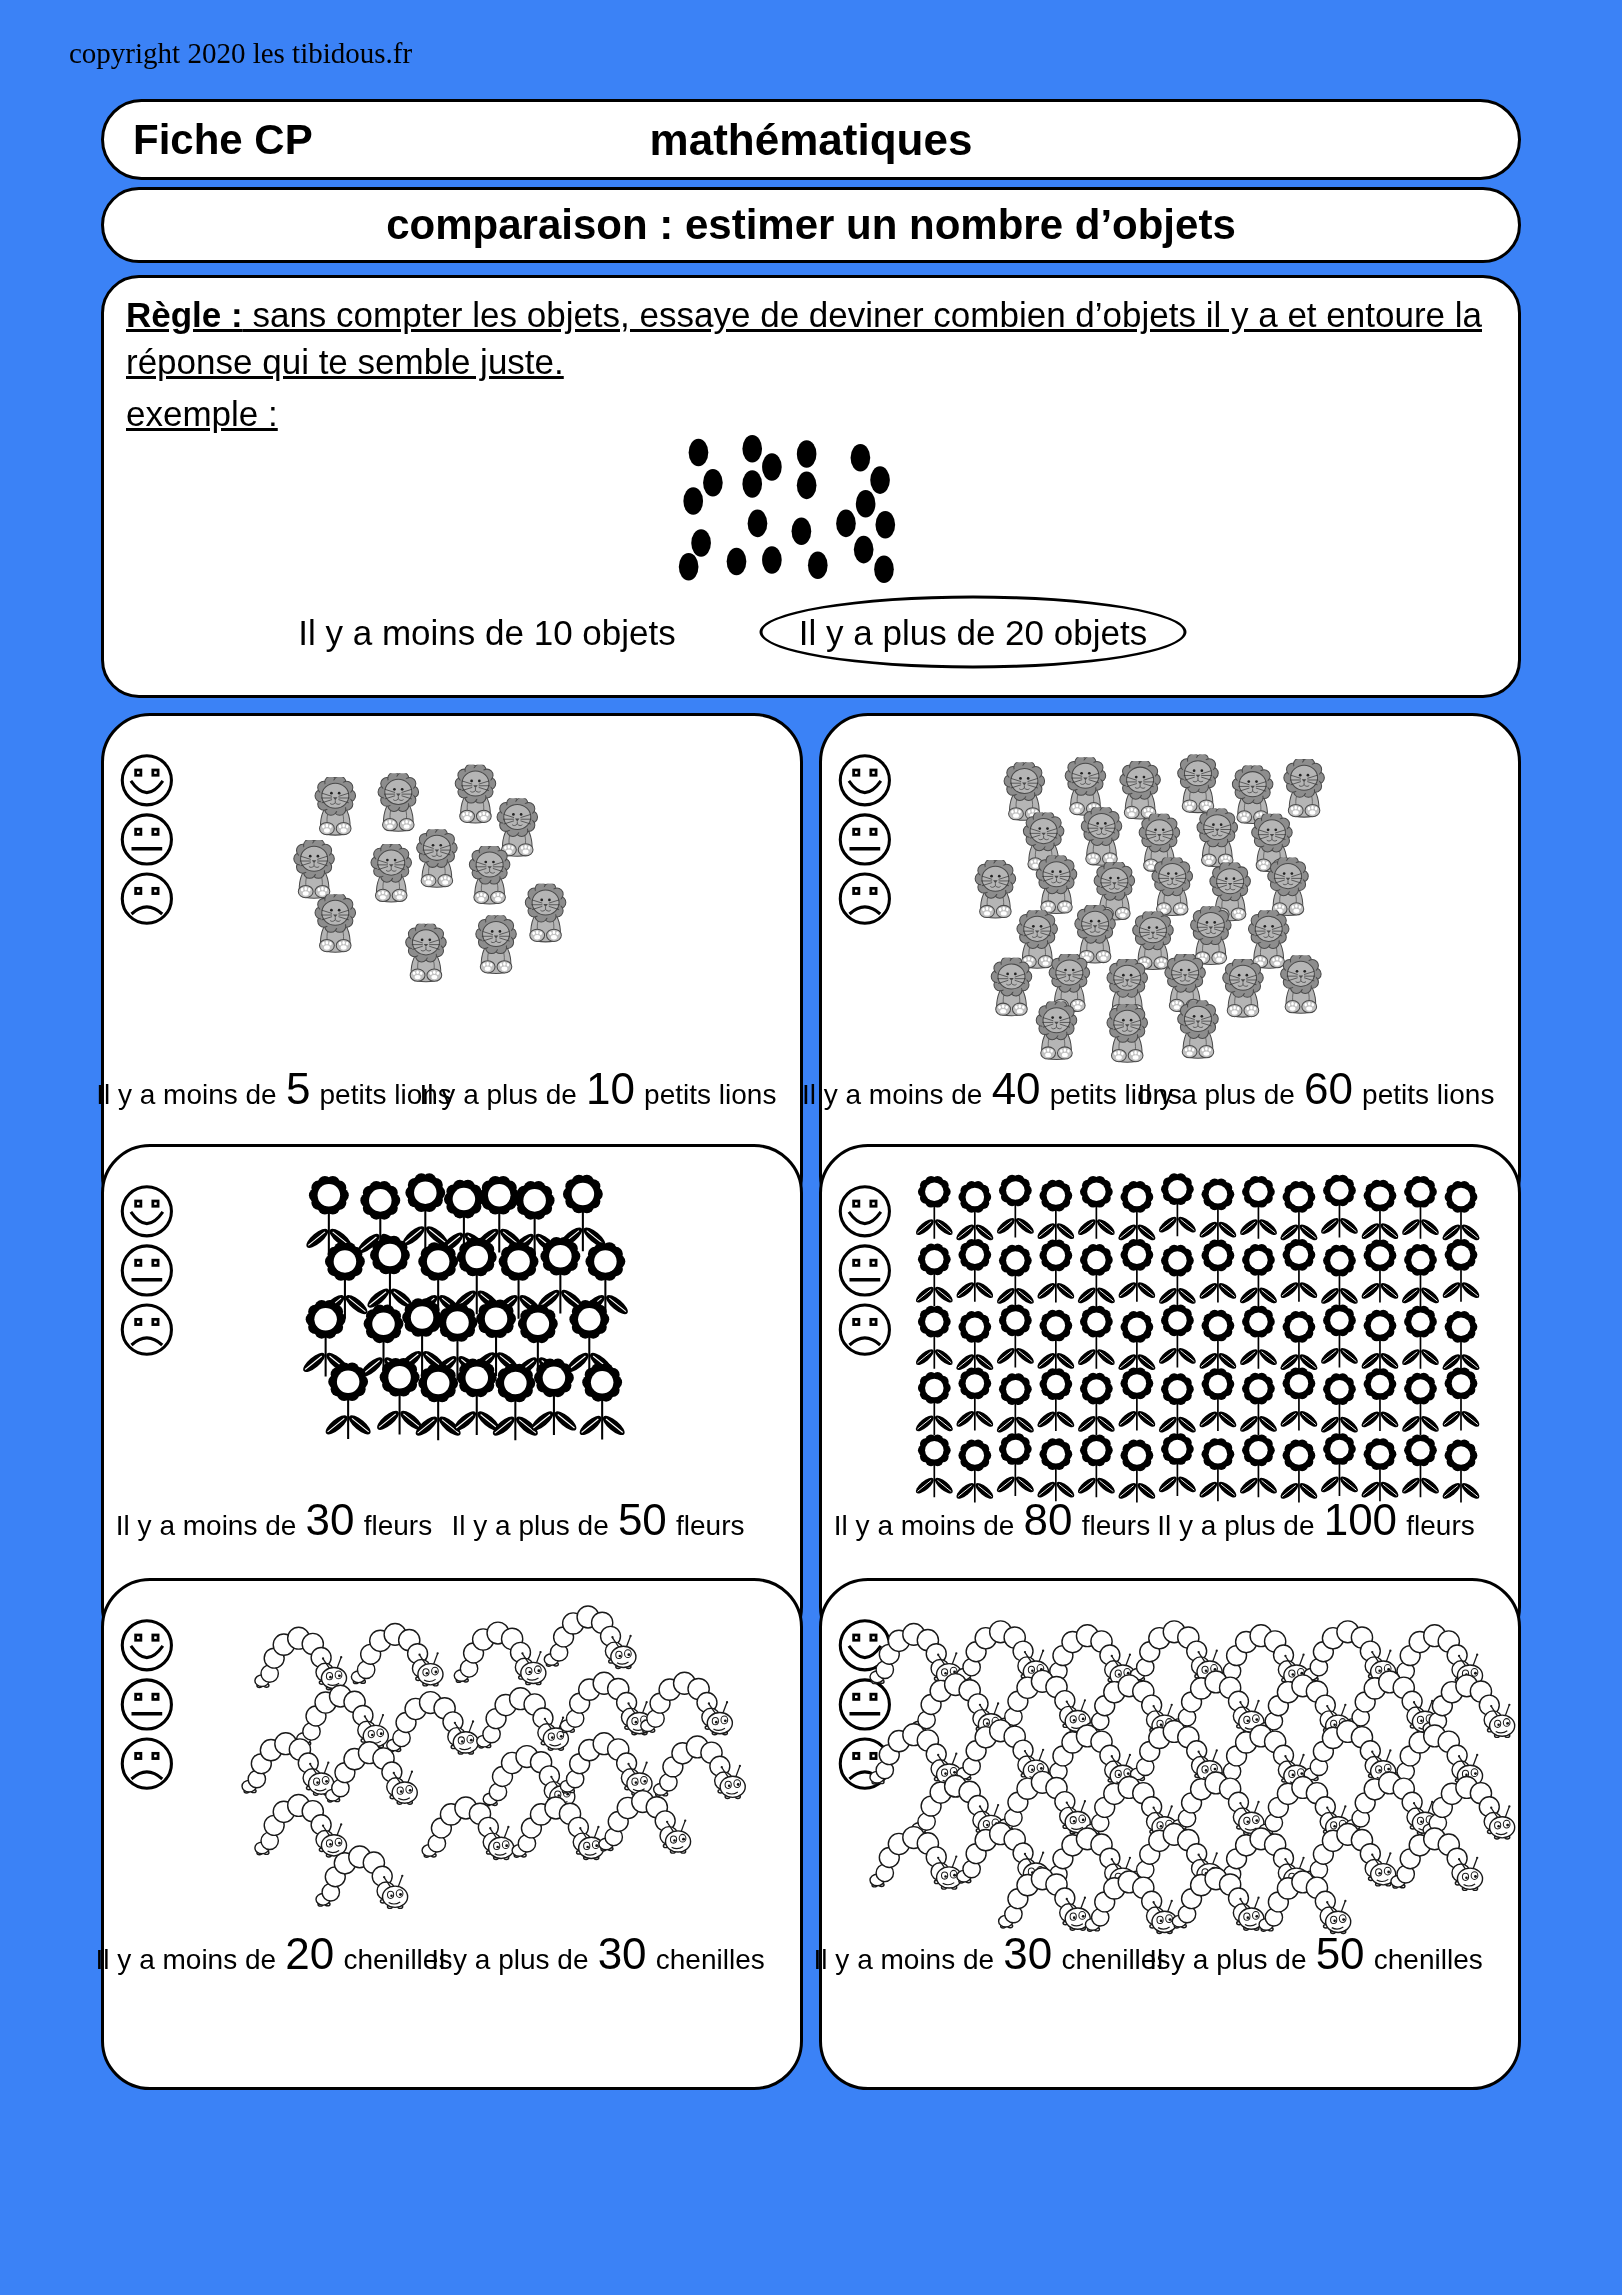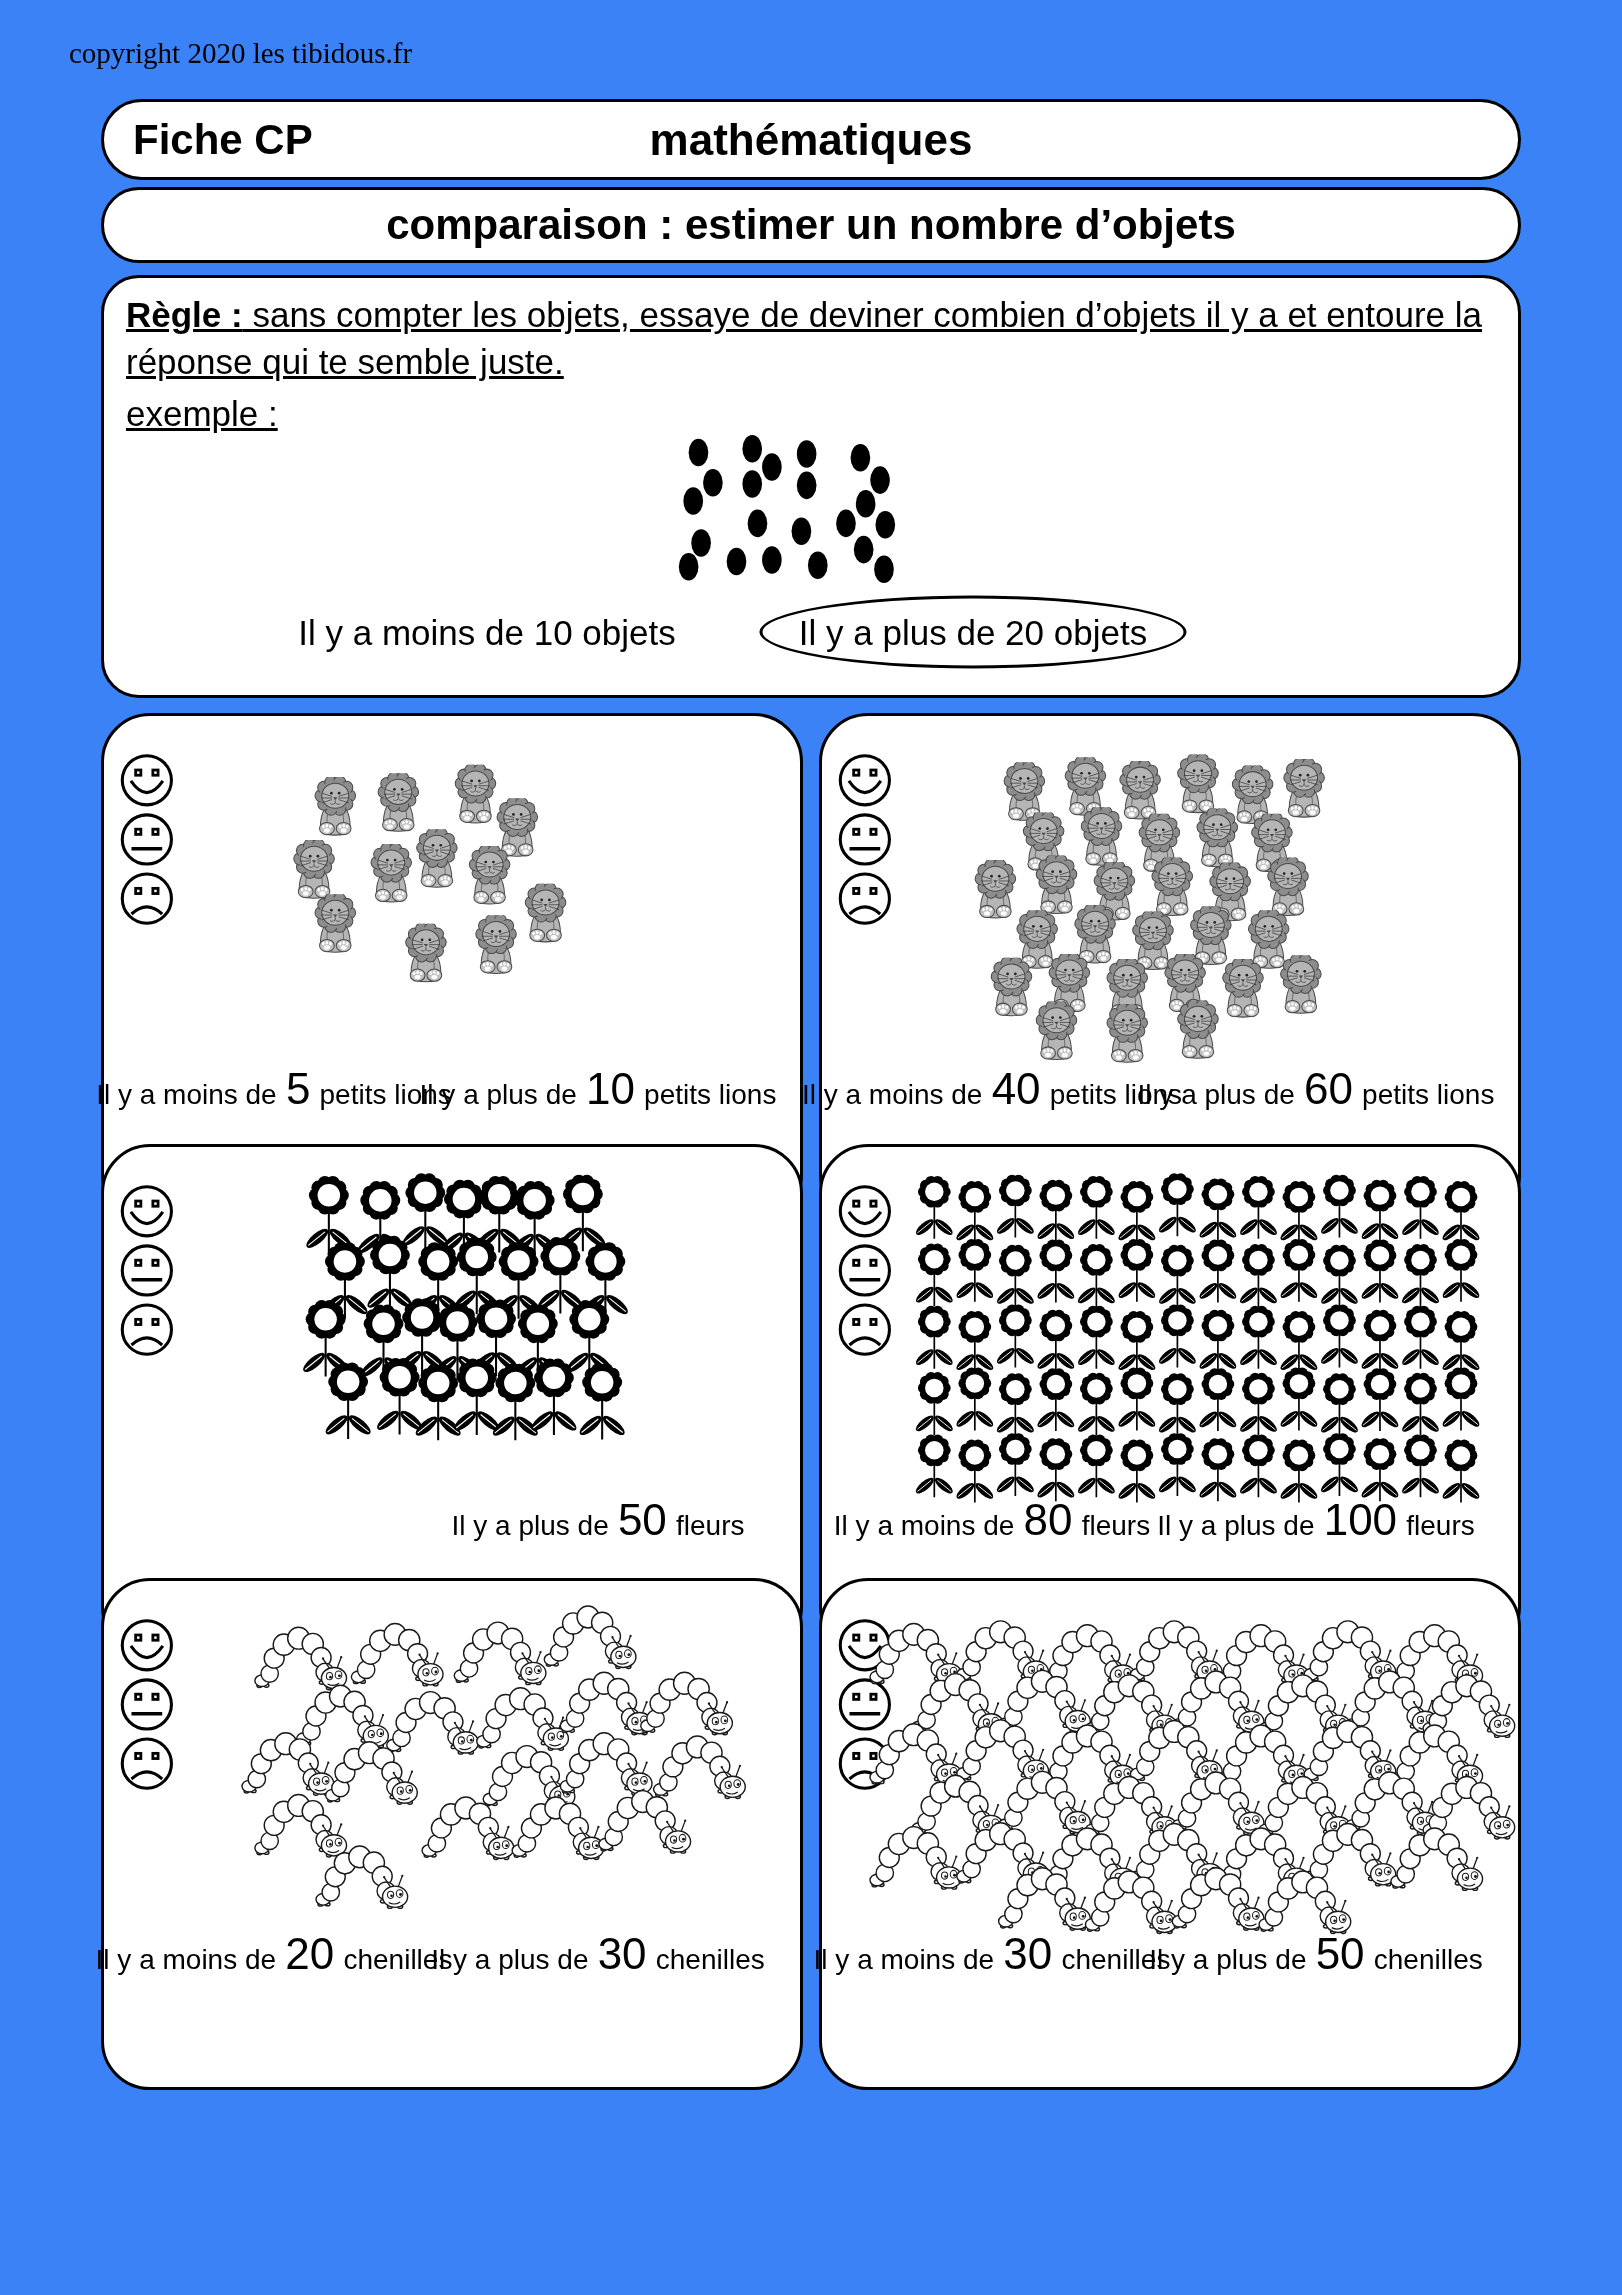--- a/index.html
+++ b/index.html
@@ -305,20 +305,21 @@
         <use href="#sym-flower" x="625" y="242" width="90" height="140"></use>
         <use href="#sym-flower" x="705" y="235" width="90" height="140"></use>
         <use href="#sym-flower" x="330" y="332" width="90" height="140"></use>
         <use href="#sym-flower" x="410" y="325" width="90" height="140"></use>
         <use href="#sym-flower" x="470" y="334" width="90" height="140"></use>
         <use href="#sym-flower" x="530" y="326" width="90" height="140"></use>
         <use href="#sym-flower" x="590" y="334" width="90" height="140"></use>
         <use href="#sym-flower" x="650" y="326" width="90" height="140"></use>
         <use href="#sym-flower" x="725" y="333" width="90" height="140"></use>
       </svg>
+      <div class="ex-opt" style="left:170px"><span class="t">Il y a moins de</span><span class="n">30</span><span class="t">fleurs</span></div>
       <div class="ex-opt" style="left:494px"><span class="t">Il y a plus de</span><span class="n">50</span><span class="t">fleurs</span></div>
     </div>
     <div class="ex-box" style="left: 819px; top: 1144px;">
       <svg class="layer" viewBox="0 0 1073 622">
         <use href="#sym-smiley-happy" x="19" y="57" width="86" height="86"></use>
         <use href="#sym-smiley-neutral" x="19" y="149" width="86" height="86"></use>
         <use href="#sym-smiley-sad" x="19" y="241" width="86" height="86"></use>
         <use href="#sym-flower" x="133" y="42.5" width="74" height="115"></use>
         <use href="#sym-flower" x="196" y="50.5" width="74" height="115"></use>
         <use href="#sym-flower" x="259" y="40.5" width="74" height="115"></use>

